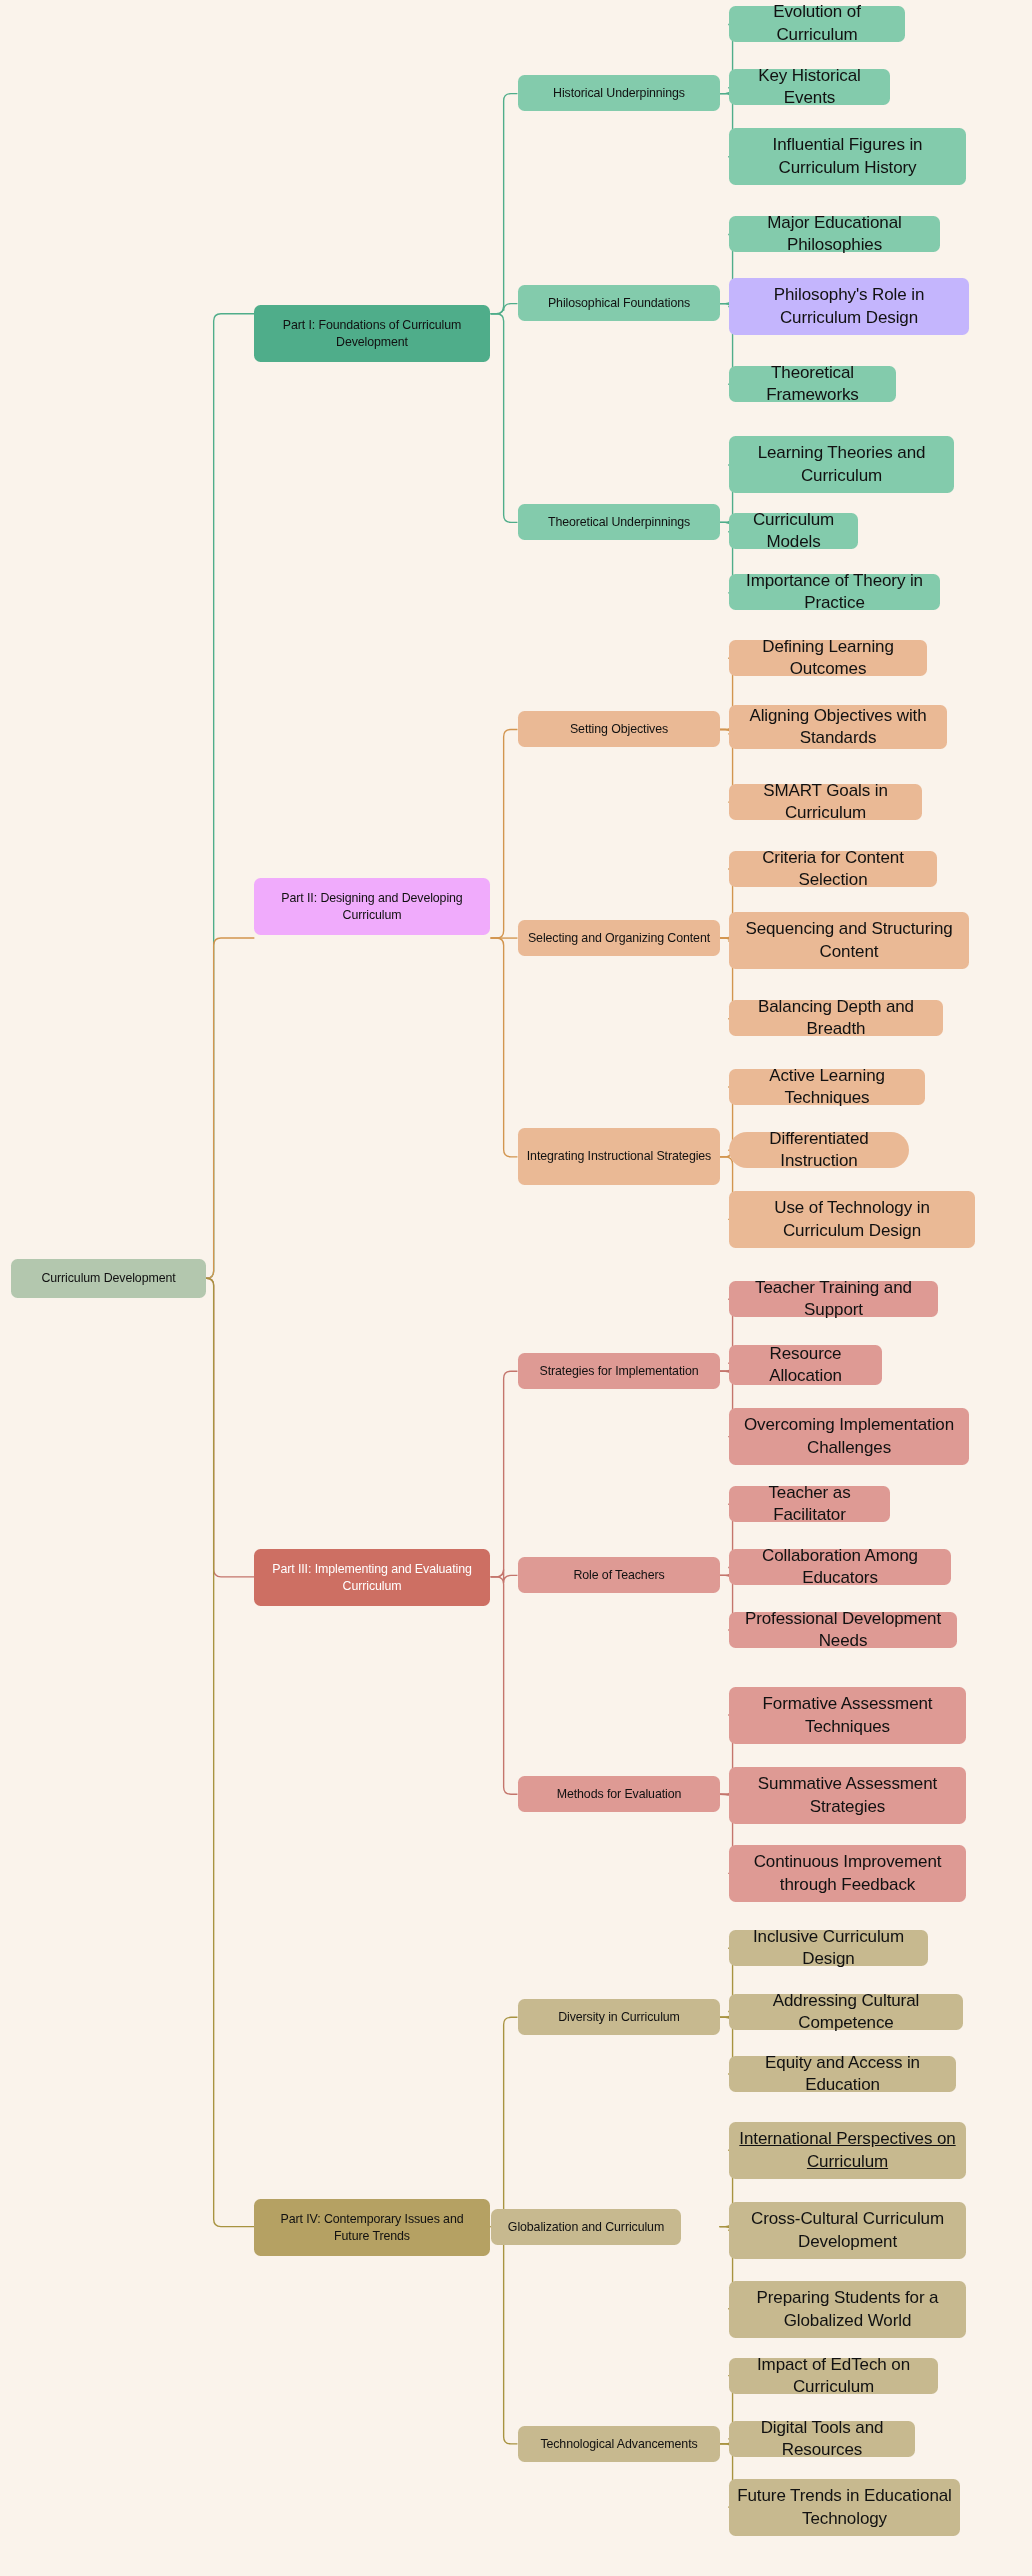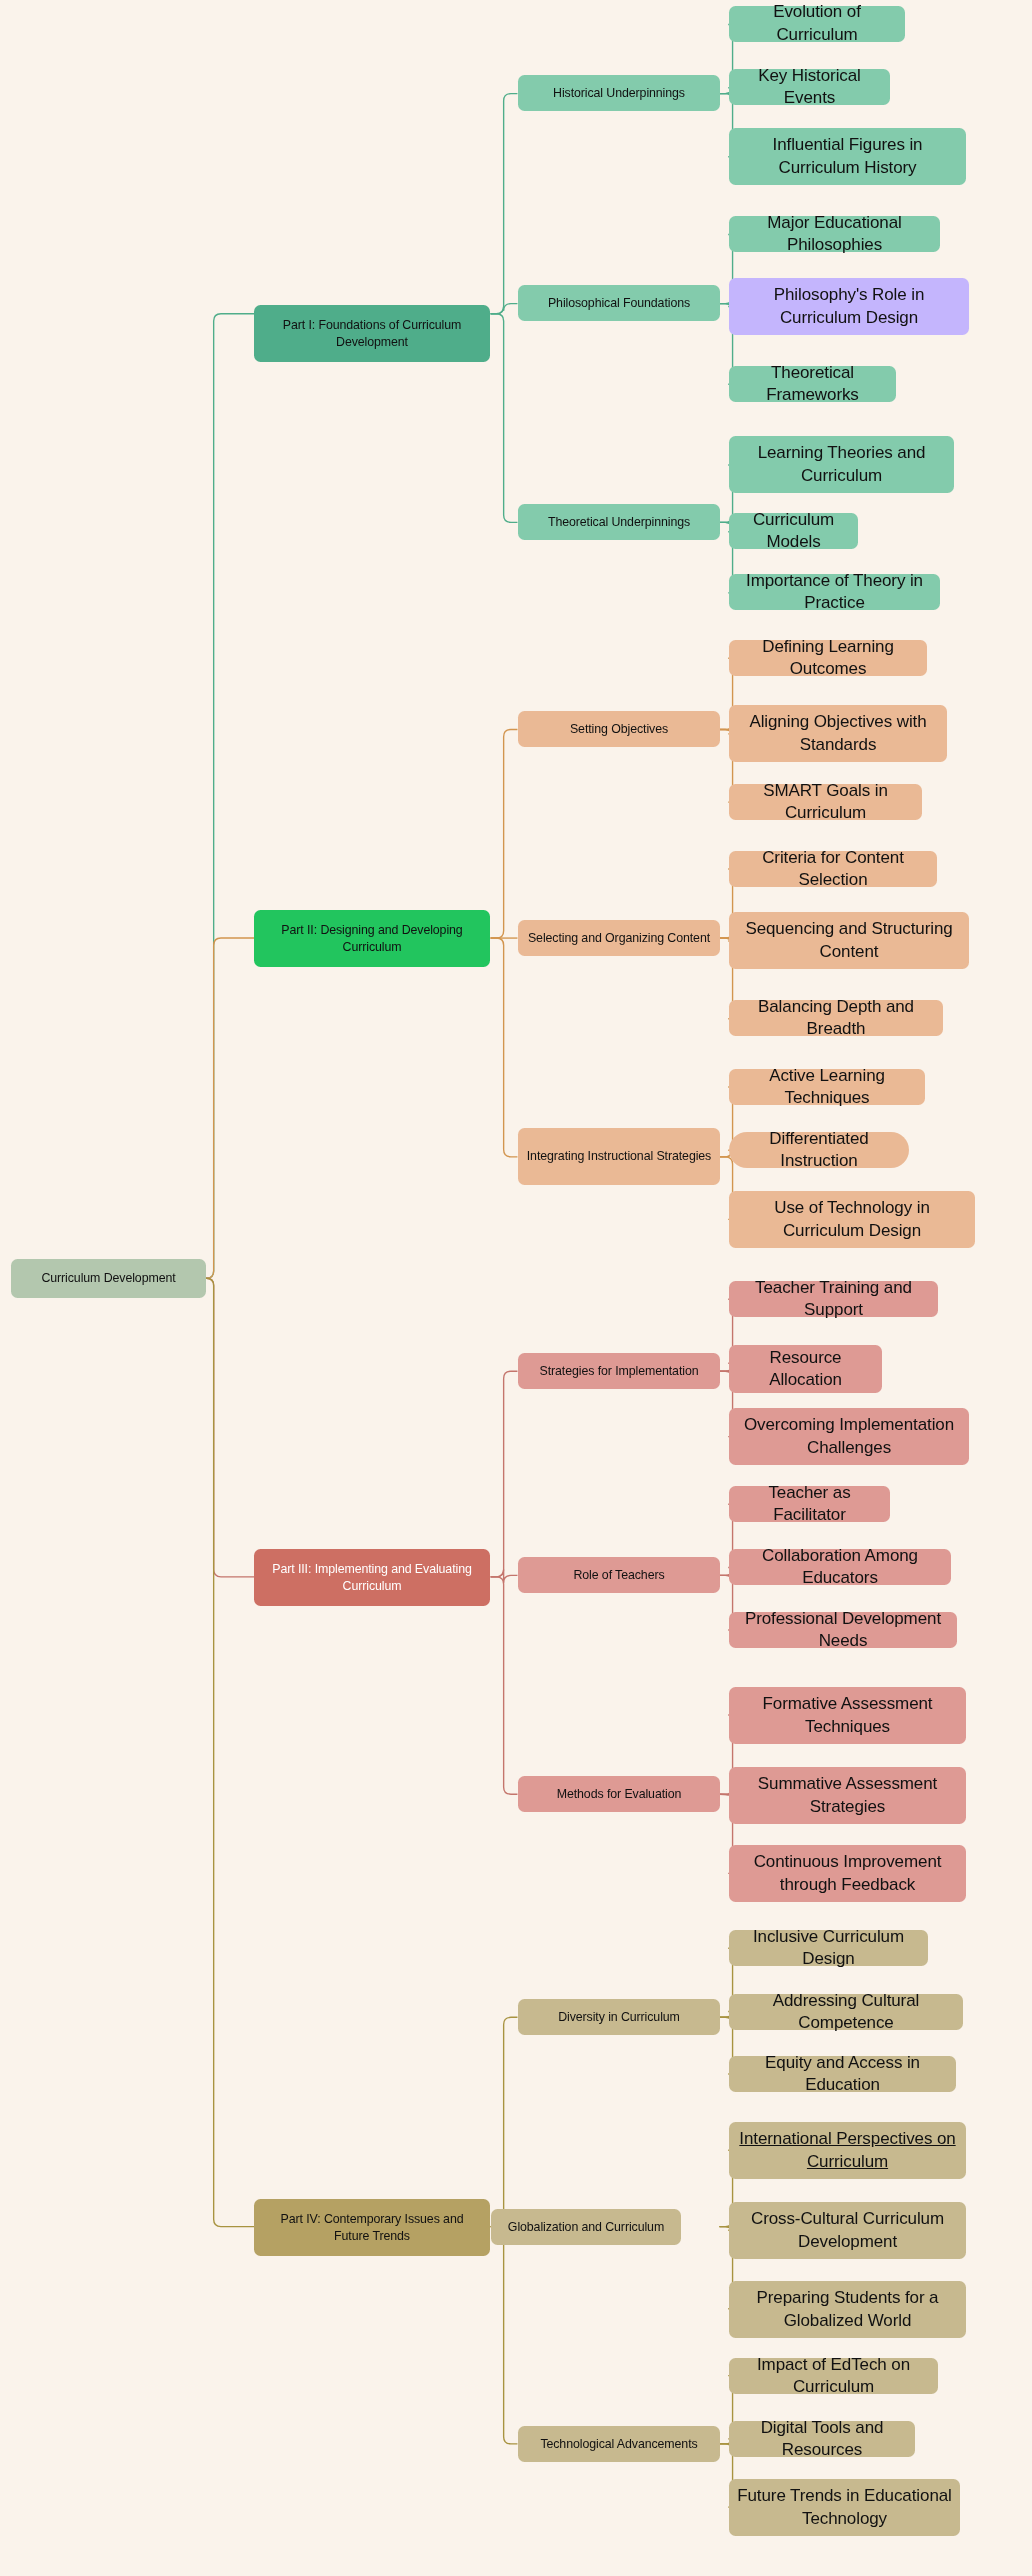--- a/index.html
+++ b/index.html
@@ -121,30 +121,30 @@
       </div>
       <div class="node lvl3" style="left: 729px; top: 436px; width: 225px; height: 57px; background: rgb(131, 203, 172);">
         <span>Learning Theories and Curriculum</span>
       </div>
       <div class="node lvl3" style="left: 729px; top: 513px; width: 129px; height: 36px; background: rgb(131, 203, 172);">
         <span>Curriculum Models</span>
       </div>
       <div class="node lvl3" style="left: 729px; top: 574px; width: 211px; height: 36px; background: rgb(131, 203, 172);">
         <span>Importance of Theory in Practice</span>
       </div>
-      <div class="node lvl1" style="left: 254px; top: 910px; width: 236px; height: 57px; background: #22c55e; color: rgb(17, 17, 17);">
+      <div class="node lvl1" style="left: 254px; top: 878px; width: 236px; height: 57px; background: #f0abfc; color: rgb(17, 17, 17);">
         <span>Part II: Designing and Developing Curriculum</span>
       </div>
       <div class="node lvl2" style="left: 518px; top: 711px; width: 202px; height: 36px; background: rgb(234, 185, 149);">
         <span>Setting Objectives</span>
       </div>
       <div class="node lvl3" style="left: 729px; top: 640px; width: 198px; height: 36px; background: rgb(234, 185, 149);">
         <span>Defining Learning Outcomes</span>
       </div>
-      <div class="node lvl3" style="left: 729px; top: 705px; width: 218px; height: 57px; background: rgb(234, 185, 149);">
+      <div class="node lvl3" style="left: 729px; top: 705px; width: 218px; height: 44px; background: rgb(234, 185, 149);">
         <span>Aligning Objectives with Standards</span>
       </div>
       <div class="node lvl3" style="left: 729px; top: 784px; width: 193px; height: 36px; background: rgb(234, 185, 149);">
         <span>SMART Goals in Curriculum</span>
       </div>
       <div class="node lvl2" style="left: 518px; top: 920px; width: 202px; height: 36px; background: rgb(234, 185, 149);">
         <span>Selecting and Organizing Content</span>
       </div>
       <div class="node lvl3" style="left: 729px; top: 851px; width: 208px; height: 36px; background: rgb(234, 185, 149);">
         <span>Criteria for Content Selection</span>
@@ -169,21 +169,21 @@
       </div>
       <div class="node lvl1" style="left: 254px; top: 1549px; width: 236px; height: 57px; background: rgb(205, 111, 99); color: rgb(255, 255, 255);">
         <span>Part III: Implementing and Evaluating Curriculum</span>
       </div>
       <div class="node lvl2" style="left: 518px; top: 1353px; width: 202px; height: 36px; background: rgb(222, 154, 148);">
         <span>Strategies for Implementation</span>
       </div>
       <div class="node lvl3" style="left: 729px; top: 1281px; width: 209px; height: 36px; background: rgb(222, 154, 148);">
         <span>Teacher Training and Support</span>
       </div>
-      <div class="node lvl3" style="left: 729px; top: 1345px; width: 153px; height: 48px; background: rgb(222, 154, 148);">
+      <div class="node lvl3" style="left: 729px; top: 1345px; width: 153px; height: 40px; background: rgb(222, 154, 148);">
         <span>Resource Allocation</span>
       </div>
       <div class="node lvl3" style="left: 729px; top: 1408px; width: 240px; height: 57px; background: rgb(222, 154, 148);">
         <span>Overcoming Implementation Challenges</span>
       </div>
       <div class="node lvl2" style="left: 518px; top: 1557px; width: 202px; height: 36px; background: rgb(222, 154, 148);">
         <span>Role of Teachers</span>
       </div>
       <div class="node lvl3" style="left: 729px; top: 1486px; width: 161px; height: 36px; background: rgb(222, 154, 148);">
         <span>Teacher as Facilitator</span>

